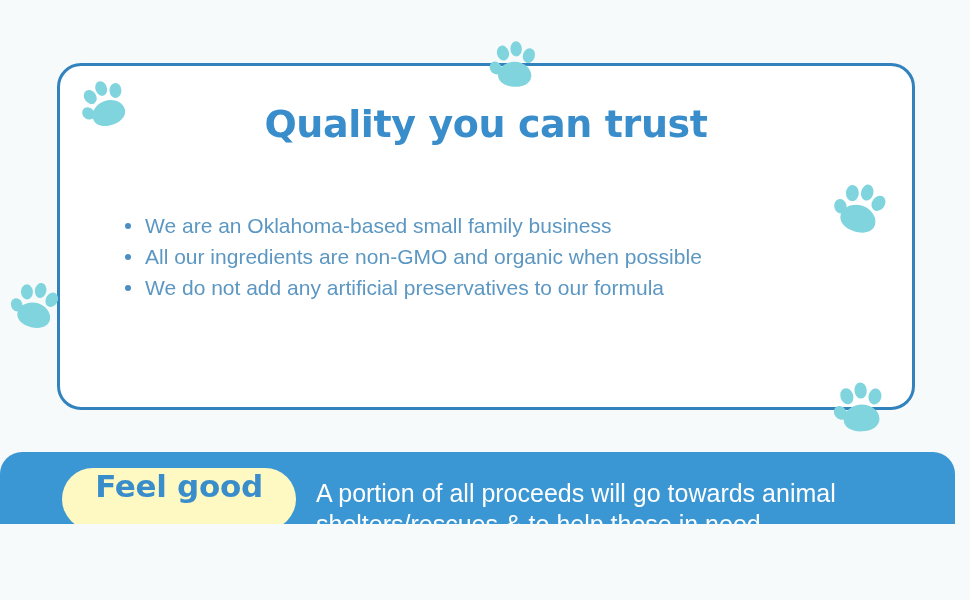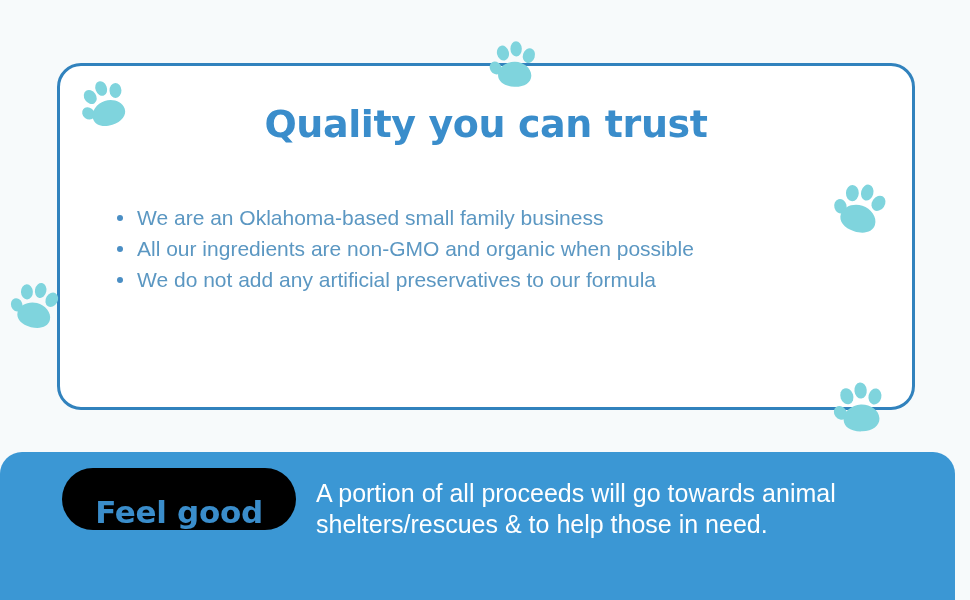--- a/index.html
+++ b/index.html
@@ -11,21 +11,21 @@
     height: 600px;
     background: #f7fafb;
     font-family: "Liberation Sans", sans-serif;
     overflow: hidden;
     position: relative;
   }
 
   #stage {
     position: relative;
     width: 970px;
-    height: 600px;
+    height: 524px;
     background: #f7fafb;
     overflow: hidden;
   }
 
   
   .trust-card {
     position: absolute;
     left: 57px;
     top: 63px;
     width: 858px;
@@ -49,21 +49,21 @@
     letter-spacing: -0.4px;
     font-family: "DejaVu Sans", sans-serif;
     white-space: nowrap;
   }
 
   .bullet-list {
     position: absolute;
     left: 47px;
     top: 136px;
     right: 30px;
-    margin: 0;
+    margin: 8px;
     padding: 0;
     list-style: none;
   }
   .bullet-list li {
     position: relative;
     padding-left: 30px;
     font-size: 21px;
     line-height: 31px;
     color: #5b97c2;
     font-family: "Liberation Sans", sans-serif;
@@ -90,24 +90,24 @@
     border-radius: 22px 22px 0 0;
     z-index: 3;
   }
 
   .feelgood-pill {
     position: absolute;
     left: 62px;
     top: 16px;
     width: 234px;
     height: 62px;
-    background: #000000;
+    background: #fef9c3;
     border-radius: 31px;
     display: flex;
-    align-items: flex-end;
+    align-items: flex-start;
     justify-content: center;
   }
   .feelgood-pill-label {
     font-size: 31px;
     font-weight: bold;
     color: #3a8dcb;
     font-family: "DejaVu Sans", sans-serif;
     letter-spacing: -0.3px;
     white-space: nowrap;
   }

